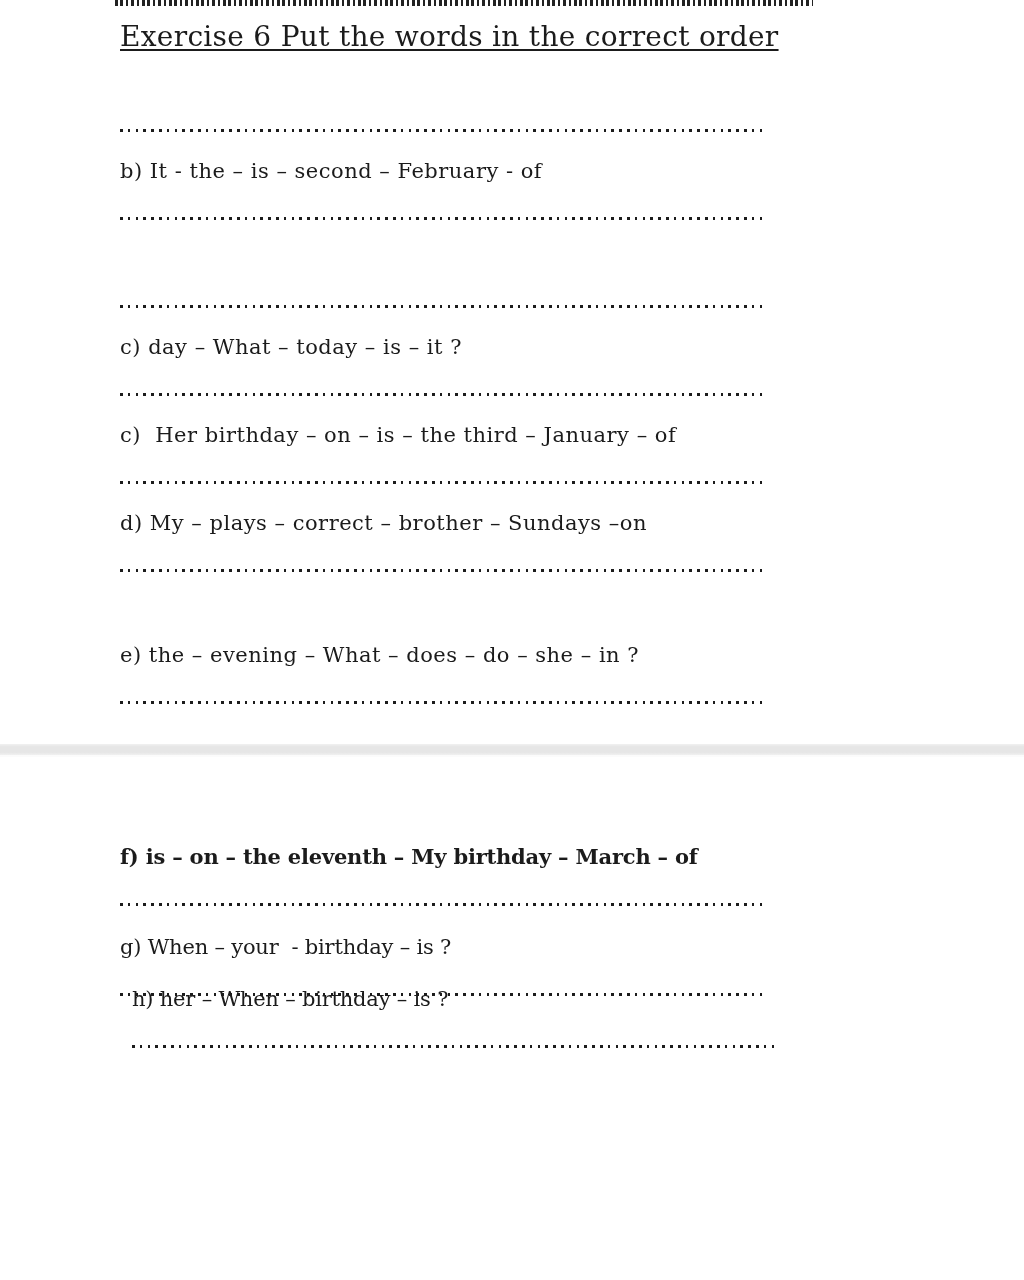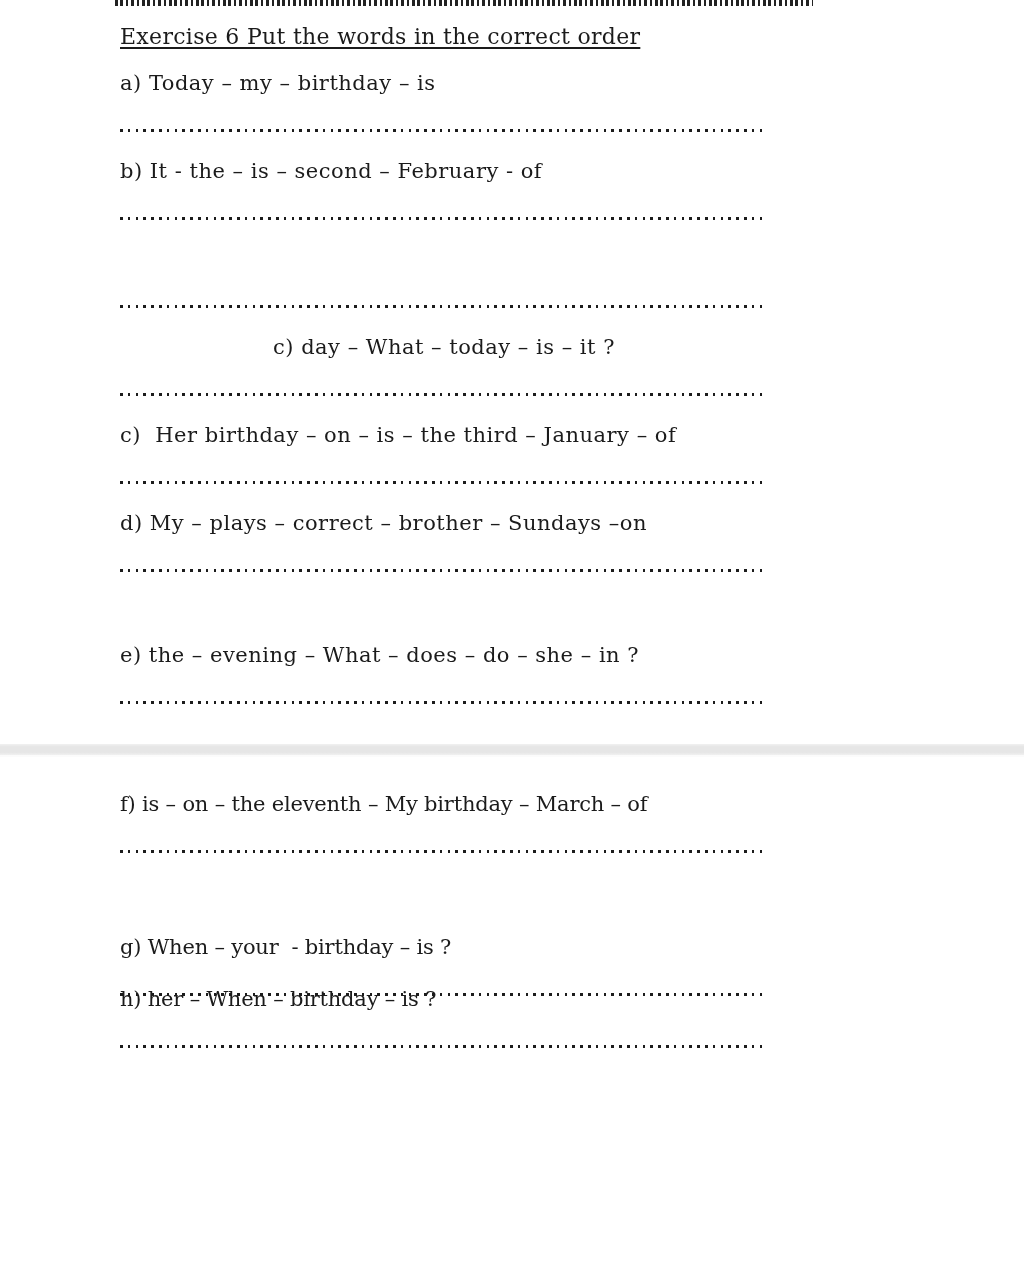--- a/index.html
+++ b/index.html
@@ -25,21 +25,21 @@
     height: 6px;
     background-image: repeating-linear-gradient(90deg,
       #222222 0px, #222222 2.6px,
       transparent 2.6px, transparent 5.4px);
   }
 
   .exercise-title {
     position: absolute;
     left: 120px;
     top: 25px;
-    font-size: 22px;
+    font-size: 28px;
     line-height: 24px;
     letter-spacing: 0.3px;
     text-decoration: underline;
     text-decoration-thickness: 1.5px;
     text-underline-offset: 3px;
     white-space: pre;
   }
 
   .item {
     position: absolute;
@@ -63,51 +63,50 @@
     height: 3px;
     background-image: repeating-linear-gradient(90deg,
       #1c1c1c 0px, #1c1c1c 2.6px,
       transparent 2.6px, transparent 7.8px);
   }
 
   
   .page1 .item:nth-of-type(1) { top: 72px; }
   .page1 .item:nth-of-type(2) { top: 160px; }
   .page1 .item:nth-of-type(3) { top: 248px; }
-  .page1 .item:nth-of-type(4) { top: 336px; text-align: center; }
+  .page1 .item:nth-of-type(4) { top: 336px; }
   .page1 .item:nth-of-type(5) { top: 424px; }
   .page1 .item:nth-of-type(6) { top: 512px; }
   .page1 .item:nth-of-type(7) { top: 600px; margin-top: 44px; }
 
   
   .page-break-band {
     position: absolute;
     left: 0;
     top: 744px;
     width: 1024px;
     height: 11px;
     background: linear-gradient(#f1f1f1 0%, #e6e6e6 25%, #e6e6e6 75%, #f0f0f0 100%);
     border-bottom: 2px solid #fbfbfb;
   }
 
   
-  .page2 .item:nth-of-type(1) { top: 793px; }
+  .page2 .item:nth-of-type(1) { top: 846px; font-weight: bold; }
   .page2 .item:nth-of-type(2) { top: 900px; margin-top: 36px; }
-  .page2 .item:nth-of-type(3) { top: 988px; }
+  .page2 .item:nth-of-type(3) { top: 988px; margin-left: 12px; }
 </style>
 </head>
 <body>
 
 <div class="top-cut-dots"></div>
 
 <section class="page1">
   <h1 class="exercise-title" style="margin:0;font-weight:normal;">Exercise 6 Put the words in the correct order</h1>
 
   <div class="item">
-    <div class="sentence">a) Today – my – birthday – is</div>
     <div class="dotline"></div>
   </div>
   <div class="item">
     <div class="sentence">b) It - the – is – second – February - of</div>
     <div class="dotline"></div>
   </div>
   <div class="item">
     <div class="dotline"></div>
   </div>
   <div class="item">

